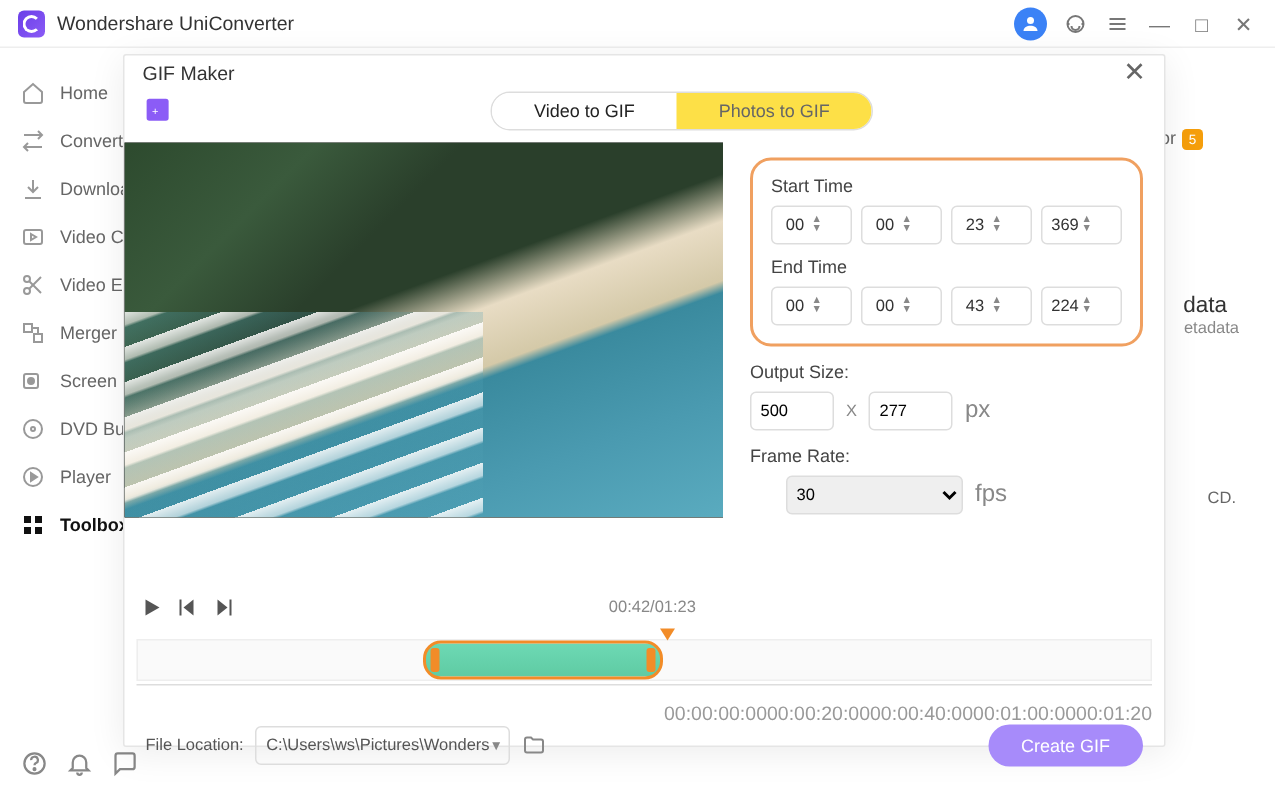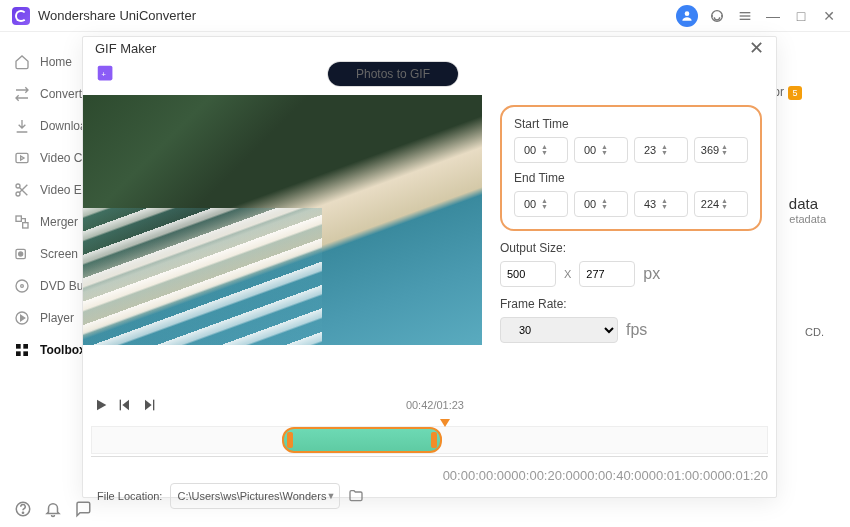--- a/index.html
+++ b/index.html
@@ -34,21 +34,21 @@
 
 
 .modal { position: absolute; left: 82px; top: 36px; width: 695px; height: 462px; background: #fff; border: 1px solid #e5e5e5; box-shadow: 0 4px 24px rgba(0,0,0,.08); border-radius: 2px; display:flex; flex-direction:column; }
 .modal-head { height: 34px; display: flex; align-items: center; padding: 0 12px; }
 .modal-title { font-size: 13px; color: #333; flex: 1; }
 .close-x { font-size: 18px; color: #666; cursor: pointer; }
 
 .giftool { display:flex; align-items:center; padding: 2px 12px 8px 12px; gap: 10px;}
 .tool-logo { width: 22px; height: 22px; color:#8b5cf6; position:relative;}
 .mode-tabs { margin-left: 200px; display:flex; border:1px solid #ddd; border-radius: 14px; overflow:hidden; height:26px;}
-.mode-tab { padding: 0 28px; font-size: 12px; color:#666; display:flex;align-items:center; cursor:pointer; background:#0f172a;}
+.mode-tab { padding: 0 28px; font-size: 12px; color:#666; display:flex;align-items:center; cursor:pointer; background:#fde047;}
 .mode-tab.active { background:#fff; color:#222; font-weight:500;}
 
 .modal-body { display:flex; flex:1; }
 .preview-col { width: 438px; display:flex; flex-direction:column;gap:45px;}
 .preview { height: 250px; position:relative; overflow:hidden; background:#1a1a1a;}
 .ocean { position:absolute; inset:0; }
 .forest { position:absolute; left:0; right:0; top:0; height:250px; background:linear-gradient(135deg,#2d4a2e 0%,#3a5a3c 20%,#2a3f2b 35%);}
 .beach { position:absolute; left:0; right:0; top:0; height:250px; background:linear-gradient(160deg, transparent 0%, transparent 42%, #e8dcc4 50%, #d4c9a8 60%, #3a8a9e 62%, #4a9ab0 80%, #5aabbf 100%); clip-path: polygon(0 40%, 100% 0%, 100% 100%, 0 100%);}
 .waves { position:absolute; left:0; bottom:0; width:60%; height:55%; background: repeating-linear-gradient(160deg, rgba(255,255,255,.85) 0px, rgba(255,255,255,.6) 8px, rgba(80,160,180,.3) 10px, rgba(80,160,180,.2) 22px);}
 .playbar { height: 30px; display:flex; align-items:center; padding: 0 10px; gap:8px;}
@@ -59,21 +59,21 @@
 .time-box { border: 2px solid #f0a060; border-radius: 14px; padding: 10px 12px 12px 12px; margin-bottom: 10px;}
 .lbl { font-size: 12px; color:#444; margin-bottom: 6px;}
 .spin-row { display:flex; gap:6px; margin-bottom:8px;}
 .spin { display:flex; align-items:center; border:1px solid #ddd; border-radius:4px; height:26px; width:54px; padding:0 4px;}
 .spin input { border:none; width:22px; font-size:11px; color:#333; text-align:center; outline:none;}
 .spin .arrows { display:flex; flex-direction:column; font-size:7px; color:#888; line-height:6px; cursor:pointer;}
 .size-row { display:flex; align-items:center; gap:8px; margin-bottom:10px;}
 .size-row input { border:1px solid #ddd; border-radius:4px; height:26px; width:56px; padding:0 6px; font-size:11px;}
 .x-sep { color:#888; font-size:11px;}
 .unit { font-size:16px; color:#888;}
-.fr-row select { border:1px solid #ddd; border-radius:4px; height:26px; width:118px; padding:0 14px; font-size:11px;}
+.fr-row select { border:1px solid #ddd; border-radius:4px; height:26px; width:118px; padding:0 2px; font-size:11px;margin-left:24px;}
 
 
 .timeline-wrap { padding: 6px 8px 0 8px;}
 .track { height:28px; background:#fafafa; border:1px solid #eee; position:relative;}
 .sel { position:absolute; top:0; bottom:0; left:190px; width:160px; border:2px solid #f28c28; border-radius:12px; background:linear-gradient(#6dd9b4,#5fcba3);}
 .sel .handle { position:absolute; top:3px; bottom:3px; width:6px; background:#f28c28; border-radius:2px;}
 .sel .handle.l { left:3px;} .sel .handle.r { right:3px;}
 .play-tri { position:absolute; left:348px; top:-8px; width:0;height:0; border-left:5px solid transparent; border-right:5px solid transparent; border-top:8px solid #f28c28;}
 .ticks { display:flex; justify-content:flex-end; font-size:13px; color:#999; padding:4px 0 0 0;}
 .tickbar { height:8px; border-top:1px solid #ddd; position:relative; margin-top:2px;}
@@ -221,20 +221,21 @@
   </div>
 
   <div class="giftool">
     <div class="tool-logo">
       <svg viewBox="0 0 24 24" width="22" height="22" fill="#8b5cf6">
           <rect x="3" y="3" width="16" height="16" rx="2"></rect>
           <text x="7" y="15" font-size="8" fill="#fff">+</text>
         </svg>
     </div>
     <div class="mode-tabs">
+      <div class="mode-tab active">Video to GIF</div>
       <div class="mode-tab">Photos to GIF</div>
     </div>
   </div>
 
   <div class="modal-body">
     <div class="preview-col">
       <div class="preview">
         <div class="ocean">
           <div class="forest"></div>
           <div class="beach"></div>
@@ -359,14 +360,15 @@
 
   <div class="modal-foot">
     <span class="fl-lbl">File Location:</span>
     <div class="path-select">
       <span>C:\Users\ws\Pictures\Wonders</span>
       <span style="font-size:9px;color:#888">▼</span>
     </div>
     <svg class="folder-ico" viewBox="0 0 24 24" fill="none" stroke="currentColor" stroke-width="2">
         <path d="M3 6a2 2 0 0 1 2-2h4l2 2h8a2 2 0 0 1 2 2v9a2 2 0 0 1-2 2H5a2 2 0 0 1-2-2z"></path>
       </svg>
+    <button class="create-btn">Create GIF</button>
   </div>
 </div>
 
 </body></html>

